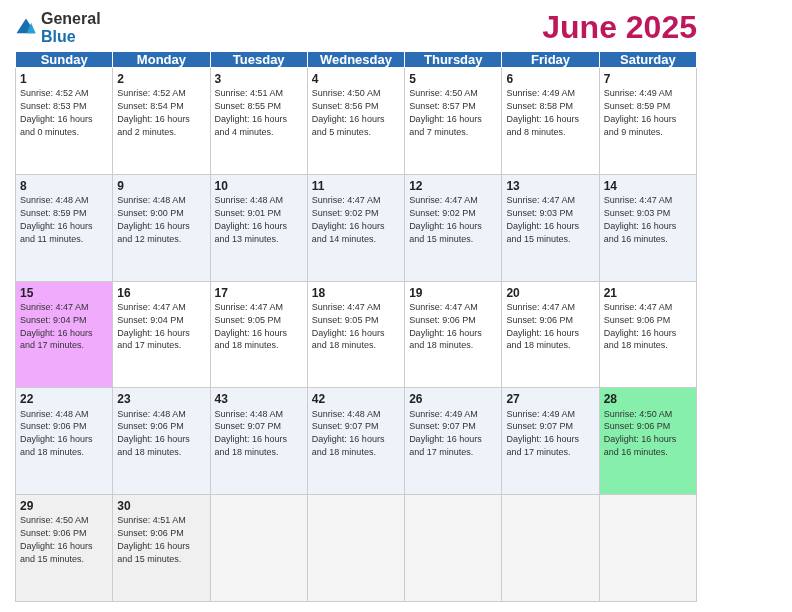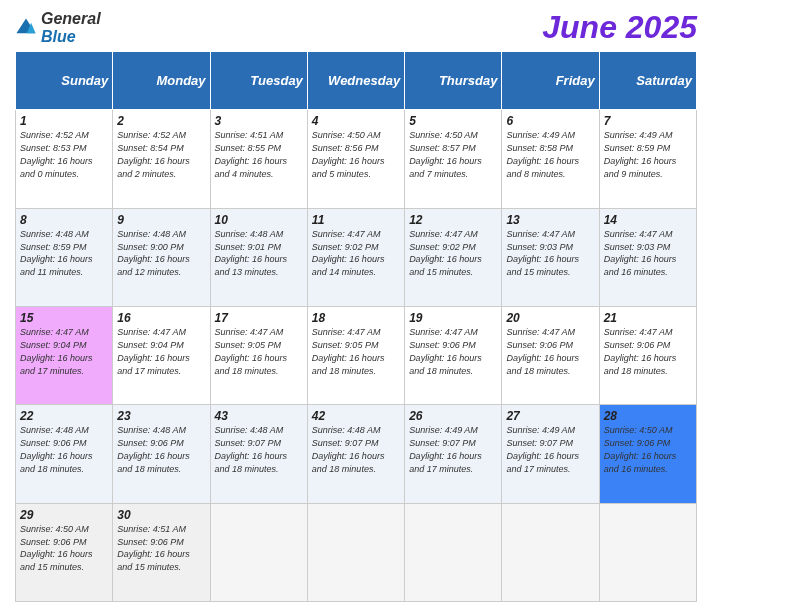--- a/index.html
+++ b/index.html
@@ -9,21 +9,20 @@
       width: 792px;
       height: 612px;
       overflow: hidden;
     }
     .page {
       width: 712px;
       height: 612px;
       padding: 10px 15px 10px 15px;
       display: flex;
       flex-direction: column;
-      font-style: italic;
     }
     .header {
       display: flex;
       justify-content: space-between;
       align-items: flex-start;
       margin-bottom: 6px;
     }
     .logo {
       display: flex;
       align-items: center;
@@ -47,39 +46,39 @@
     .logo-icon {
       width: 22px;
       height: 22px;
     }
     .title-block {
       text-align: right;
     }
     .month-title {
       font-size: 32px;
       font-weight: bold;
-      color: #6d28d9;
+      color: #be185d;
       line-height: 1.1;
     }
     .subtitle {
       font-size: 14px;
       color: #444;
     }
     .calendar {
       width: 100%;
       border-collapse: collapse;
       flex: 1;
     }
     .calendar th {
       background: #2a6db5;
       color: #fff;
       font-size: 13px;
       font-weight: bold;
-      padding: 21px 4px;
-      text-align: right;
+      padding: 0 4px;
+      text-align: center;
       border: 1px solid #fff;
     }
     .calendar td {
       border: 1px solid #ccc;
       vertical-align: top;
       padding: 3px 4px;
       width: 14.28%;
       background: #fff;
       font-size: 9.5px;
       color: #333;
@@ -162,21 +161,21 @@
           <td style="background: rgb(255, 255, 255);"><span class="day-num">20</span><span class="day-info">Sunrise: 4:47 AM</span><br><span class="day-info">Sunset: 9:06 PM</span><br><span class="day-info">Daylight: 16 hours and 18 minutes.</span></td>
           <td style="background: rgb(255, 255, 255);"><span class="day-num">21</span><span class="day-info">Sunrise: 4:47 AM</span><br><span class="day-info">Sunset: 9:06 PM</span><br><span class="day-info">Daylight: 16 hours and 18 minutes.</span></td>
         </tr>
         <tr>
           <td style="background: rgb(238, 243, 249);"><span class="day-num">22</span><span class="day-info">Sunrise: 4:48 AM</span><br><span class="day-info">Sunset: 9:06 PM</span><br><span class="day-info">Daylight: 16 hours and 18 minutes.</span></td>
           <td style="background: rgb(238, 243, 249);"><span class="day-num">23</span><span class="day-info">Sunrise: 4:48 AM</span><br><span class="day-info">Sunset: 9:06 PM</span><br><span class="day-info">Daylight: 16 hours and 18 minutes.</span></td>
           <td style="background: rgb(238, 243, 249);"><span class="day-num">43</span><span class="day-info">Sunrise: 4:48 AM</span><br><span class="day-info">Sunset: 9:07 PM</span><br><span class="day-info">Daylight: 16 hours and 18 minutes.</span></td>
           <td style="background: rgb(238, 243, 249);"><span class="day-num">42</span><span class="day-info">Sunrise: 4:48 AM</span><br><span class="day-info">Sunset: 9:07 PM</span><br><span class="day-info">Daylight: 16 hours and 18 minutes.</span></td>
           <td style="background: rgb(238, 243, 249);"><span class="day-num">26</span><span class="day-info">Sunrise: 4:49 AM</span><br><span class="day-info">Sunset: 9:07 PM</span><br><span class="day-info">Daylight: 16 hours and 17 minutes.</span></td>
           <td style="background: rgb(238, 243, 249);"><span class="day-num">27</span><span class="day-info">Sunrise: 4:49 AM</span><br><span class="day-info">Sunset: 9:07 PM</span><br><span class="day-info">Daylight: 16 hours and 17 minutes.</span></td>
-          <td style="background: #3b82f6;"><span class="day-num">28</span><span class="day-info">Sunrise: 4:50 AM</span><br><span class="day-info">Sunset: 9:06 PM</span><br><span class="day-info">Daylight: 16 hours and 16 minutes.</span></td>
+          <td style="background: #86efac;"><span class="day-num">28</span><span class="day-info">Sunrise: 4:50 AM</span><br><span class="day-info">Sunset: 9:06 PM</span><br><span class="day-info">Daylight: 16 hours and 16 minutes.</span></td>
         </tr>
         <tr>
           <td style="background: rgb(240, 240, 240);"><span class="day-num">29</span><span class="day-info">Sunrise: 4:50 AM</span><br><span class="day-info">Sunset: 9:06 PM</span><br><span class="day-info">Daylight: 16 hours and 15 minutes.</span></td>
           <td style="background: rgb(240, 240, 240);"><span class="day-num">30</span><span class="day-info">Sunrise: 4:51 AM</span><br><span class="day-info">Sunset: 9:06 PM</span><br><span class="day-info">Daylight: 16 hours and 15 minutes.</span></td>
           <td class="empty" style="background: rgb(245, 245, 245);"></td>
           <td class="empty" style="background: rgb(245, 245, 245);"></td>
           <td class="empty" style="background: rgb(245, 245, 245);"></td>
           <td class="empty" style="background: rgb(245, 245, 245);"></td>
           <td class="empty" style="background: rgb(245, 245, 245);"></td>
         </tr>

